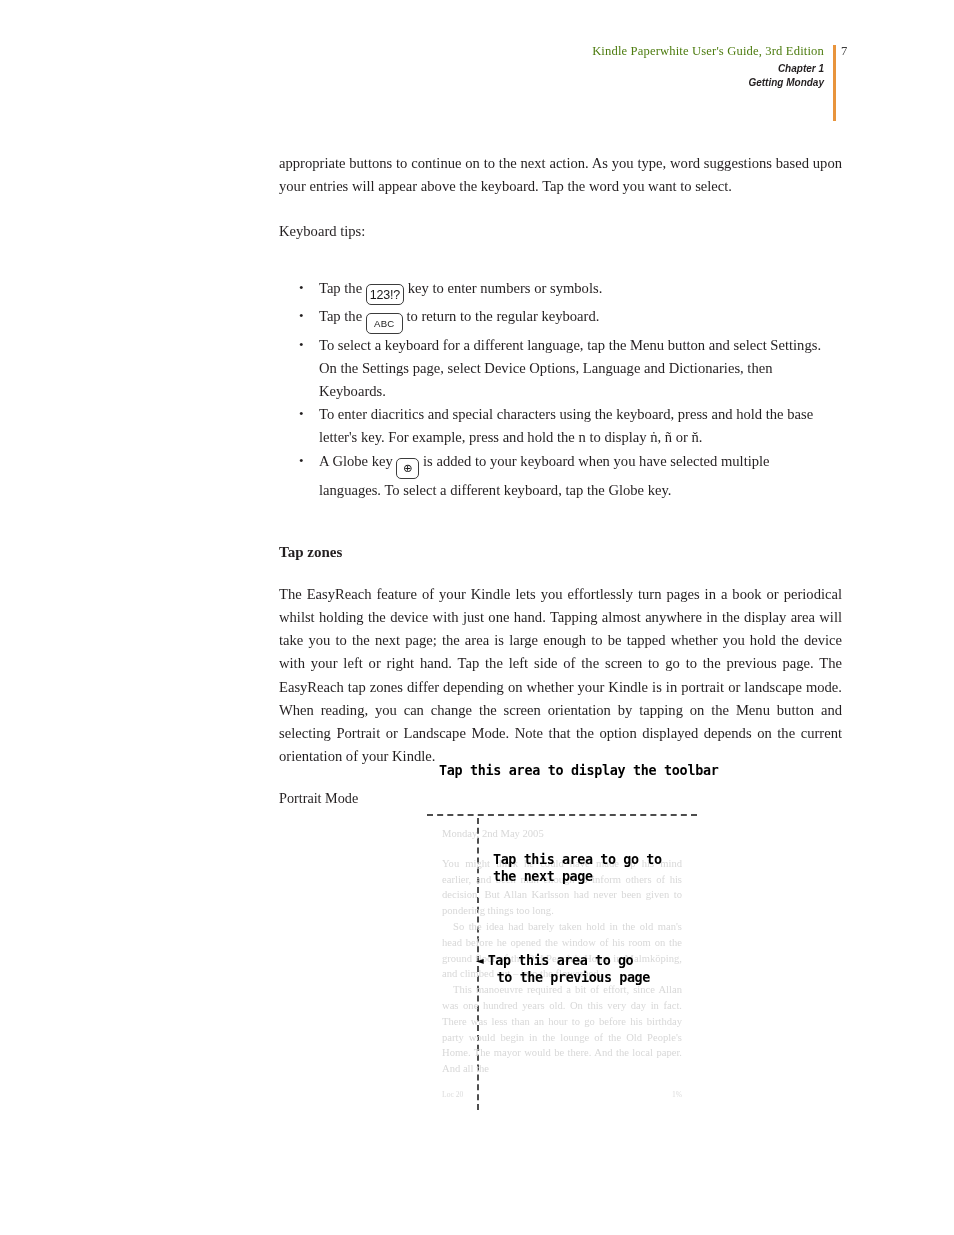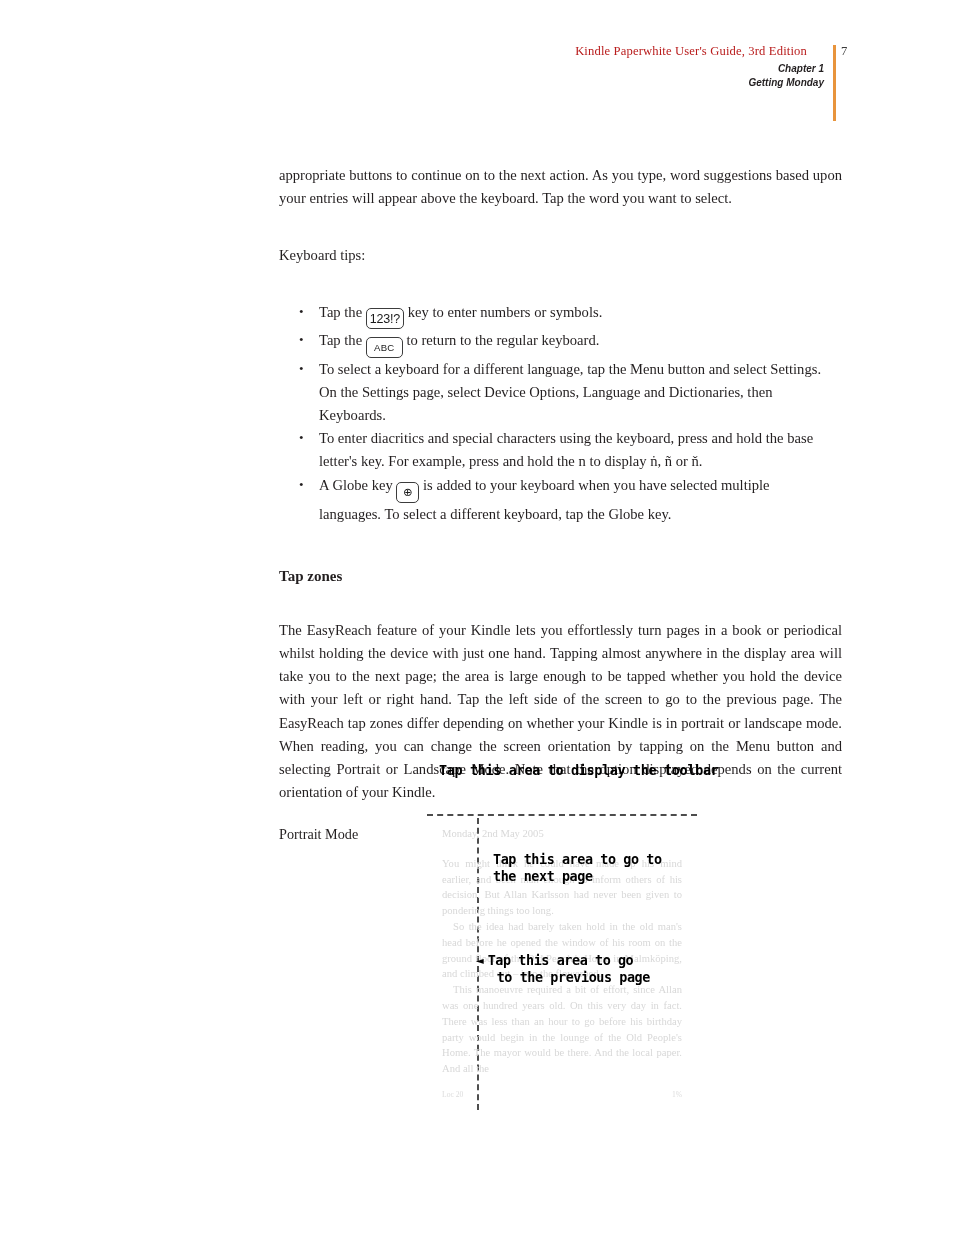--- a/index.html
+++ b/index.html
@@ -19,24 +19,24 @@
   
   .header {
     position: absolute;
     left: 0;
     top: 44px;
     width: 954px;
     height: 80px;
   }
   .header-title {
     position: absolute;
-    right: 147px;
+    right: 130px;
     top: 0px;
     font-size: 12.6px;
-    color: #b91c1c;
+    color: #4d7c0f;
     letter-spacing: 0.15px;
     white-space: nowrap;
     font-family: "Liberation Serif", "DejaVu Serif", serif;
   }
   .header-rule {
     position: absolute;
     left: 833px;
     top: 1px;
     width: 3px;
     height: 76px;
@@ -64,21 +64,21 @@
   }
 
   
   .content {
     position: absolute;
     left: 279px;
     top: 152px;
     width: 563px;
   }
   p.para {
-    margin: 12px 0 0 0;
+    margin: 0 0 0 0;
     font-size: 14.6px;
     line-height: 23.2px;
     text-align: justify;
     color: #231f20;
   }
   p.para.nojust { text-align: left; }
   .spacer-sm { height: 17px; }
   .spacer-md { height: 22px; }
   .spacer-lg { height: 26px; }
 

